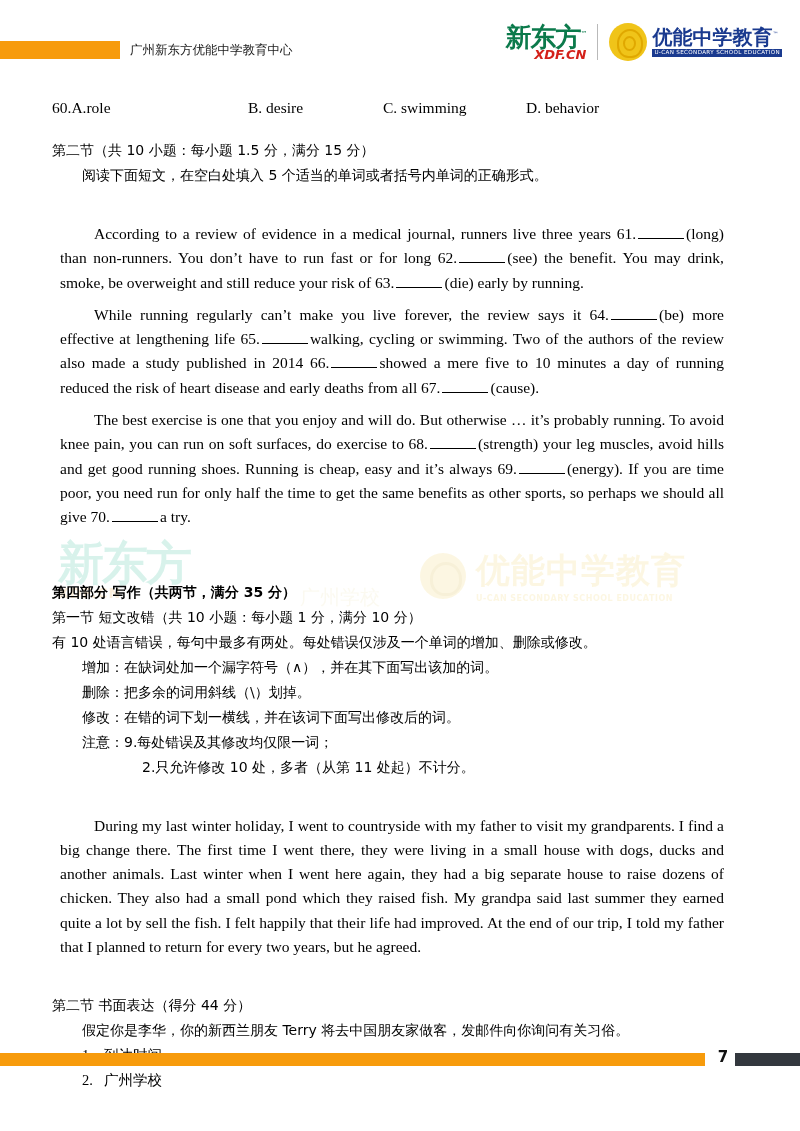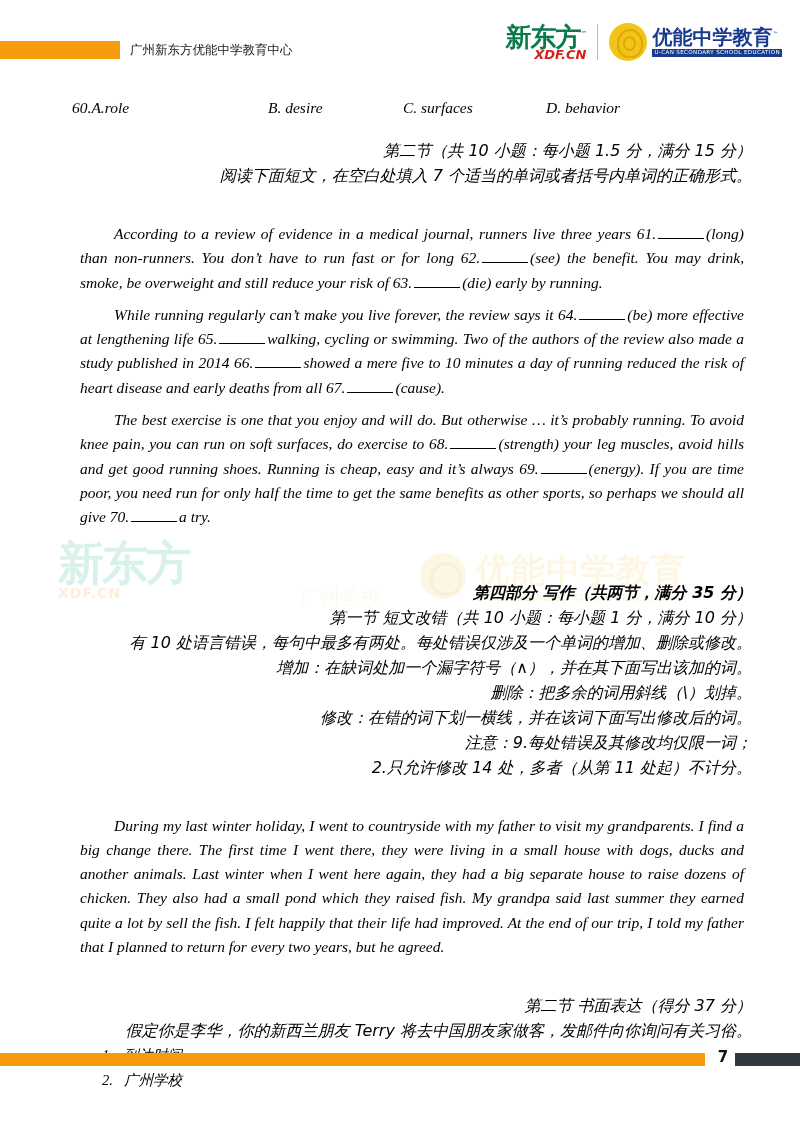--- a/index.html
+++ b/index.html
@@ -222,40 +222,38 @@
     font-size: 5.6px;
     letter-spacing: 0.35px;
     padding: 1.5px 2px;
     white-space: nowrap;
     text-align: center;
   }
 
   
   .content {
     position: absolute;
-    left: 72px;
+    left: 52px;
     top: 96px;
     width: 680px;
     z-index: 2;
-    font-style: italic;
   }
   .choices {
     display: flex;
     font-size: 15.5px;
     line-height: 24px;
   }
   .choices .opt-a { width: 196px; }
   .choices .opt-b { width: 135px; }
   .choices .opt-c { width: 143px; }
 
   .cn {
     font-family: "DejaVu Sans", "Liberation Serif", sans-serif;
-    font-size: 16px;
+    font-size: 14px;
     line-height: 25px;
-    text-align: right;
   }
   .bold { font-weight: bold; margin-top: 16px; }
   .pad-1 { padding-left: 30px; }
   .pad-3 { padding-left: 90px; }
 
   .para {
     font-size: 15.5px;
     line-height: 24.3px;
     text-align: justify;
     text-justify: inter-word;
@@ -365,55 +363,55 @@
         <div class="logo-un-en">U-CAN SECONDARY SCHOOL EDUCATION</div>
       </div>
     </div>
   </div>
 
   <div class="content">
 
     <div class="choices">
       <div class="opt-a">60.A.role</div>
       <div class="opt-b">B. desire</div>
-      <div class="opt-c">C. surfaces</div>
+      <div class="opt-c">C. swimming</div>
       <div class="opt-d">D. behavior</div>
     </div>
 
     <div class="spacer-md"></div>
 
     <div class="cn">第二节（共 10 小题：每小题 1.5 分，满分 15 分）</div>
-    <div class="cn pad-1">阅读下面短文，在空白处填入 7 个适当的单词或者括号内单词的正确形式。</div>
+    <div class="cn pad-1">阅读下面短文，在空白处填入 5 个适当的单词或者括号内单词的正确形式。</div>
 
     <div class="spacer-lg"></div>
 
     <p class="para first"><span>According to a review of evidence in a medical journal, runners live three years 61.</span><span class="blank"></span><span>(long) than non-runners. You don’t have to run fast or for long 62.</span><span class="blank"></span><span>(see) the benefit. You may drink, smoke, be overweight and still reduce your risk of 63.</span><span class="blank"></span><span>(die) early by running.</span></p>
 
     <p class="para first"><span>While running regularly can’t make you live forever, the review says it 64.</span><span class="blank"></span><span>(be) more effective at lengthening life 65.</span><span class="blank"></span><span>walking, cycling or swimming. Two of the authors of the review also made a study published in 2014 66.</span><span class="blank"></span><span>showed a mere five to 10 minutes a day of running reduced the risk of heart disease and early deaths from all 67.</span><span class="blank"></span><span>(cause).</span></p>
 
     <p class="para first"><span>The best exercise is one that you enjoy and will do. But otherwise … it’s probably running. To avoid knee pain, you can run on soft surfaces, do exercise to 68.</span><span class="blank"></span><span>(strength) your leg muscles, avoid hills and get good running shoes. Running is cheap, easy and it’s always 69.</span><span class="blank"></span><span>(energy). If you are time poor, you need run for only half the time to get the same benefits as other sports, so perhaps we should all give 70.</span><span class="blank"></span><span>a try.</span></p>
 
     <div class="spacer-lg"></div>
 
     <div class="cn bold">第四部分 写作（共两节，满分 35 分）</div>
     <div class="cn">第一节 短文改错（共 10 小题：每小题 1 分，满分 10 分）</div>
     <div class="cn">有 10 处语言错误，每句中最多有两处。每处错误仅涉及一个单词的增加、删除或修改。</div>
     <div class="cn pad-1">增加：在缺词处加一个漏字符号（∧），并在其下面写出该加的词。</div>
     <div class="cn pad-1">删除：把多余的词用斜线（\）划掉。</div>
     <div class="cn pad-1">修改：在错的词下划一横线，并在该词下面写出修改后的词。</div>
     <div class="cn pad-1">注意：9.每处错误及其修改均仅限一词；</div>
-    <div class="cn pad-3">2.只允许修改 14 处，多者（从第 11 处起）不计分。</div>
+    <div class="cn pad-3">2.只允许修改 10 处，多者（从第 11 处起）不计分。</div>
 
     <div class="spacer-lg"></div>
 
     <p class="para first">During my last winter holiday, I went to countryside with my father to visit my grandparents. I find a big change there. The first time I went there, they were living in a small house with dogs, ducks and another animals. Last winter when I went here again, they had a big separate house to raise dozens of chicken. They also had a small pond which they raised fish. My grandpa said last summer they earned quite a lot by sell the fish. I felt happily that their life had improved. At the end of our trip, I told my father that I planned to return for every two years, but he agreed.</p>
 
     <div class="spacer-lg"></div>
 
-    <div class="cn">第二节 书面表达（得分 37 分）</div>
+    <div class="cn">第二节 书面表达（得分 44 分）</div>
     <div class="cn pad-1">假定你是李华，你的新西兰朋友 Terry 将去中国朋友家做客，发邮件向你询问有关习俗。</div>
 
     <div class="numlist"><span class="num">1.</span><span>到达时间</span></div>
     <div class="numlist"><span class="num">2.</span><span>广州学校</span></div>
 
   </div>
 
   <div class="footer">
     <div class="footer-bar"></div>
     <div class="footer-page">7</div>

